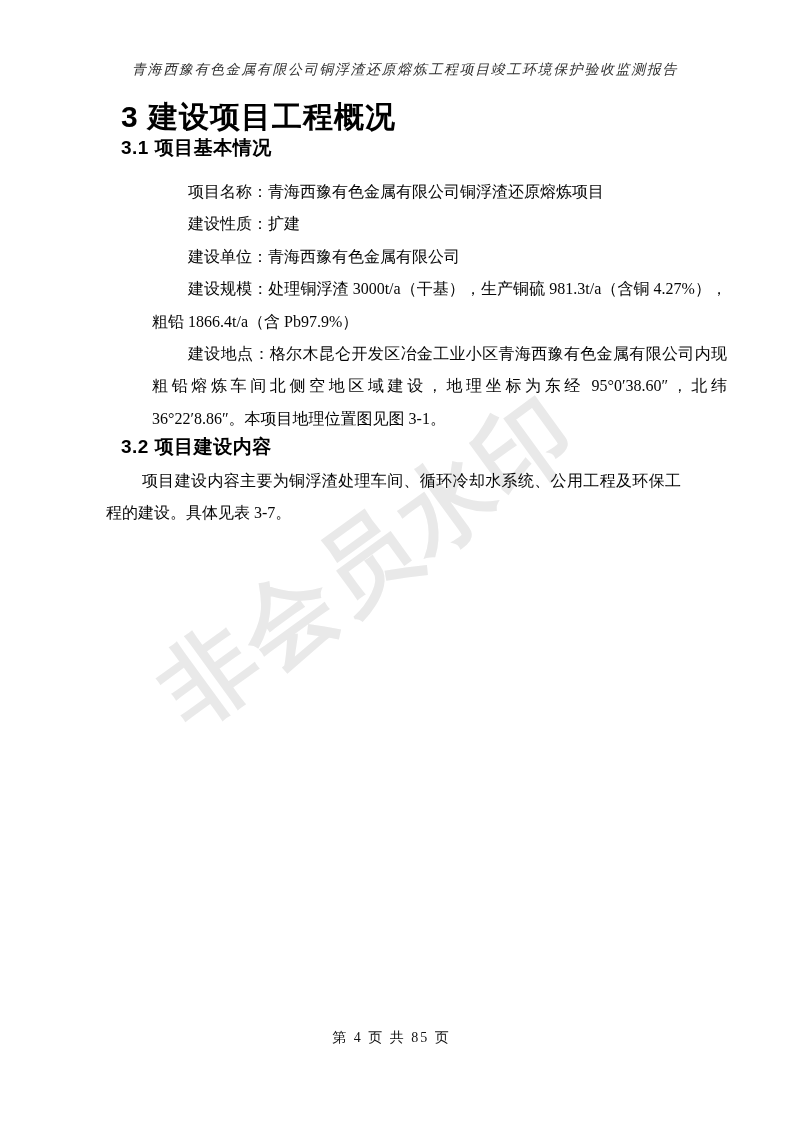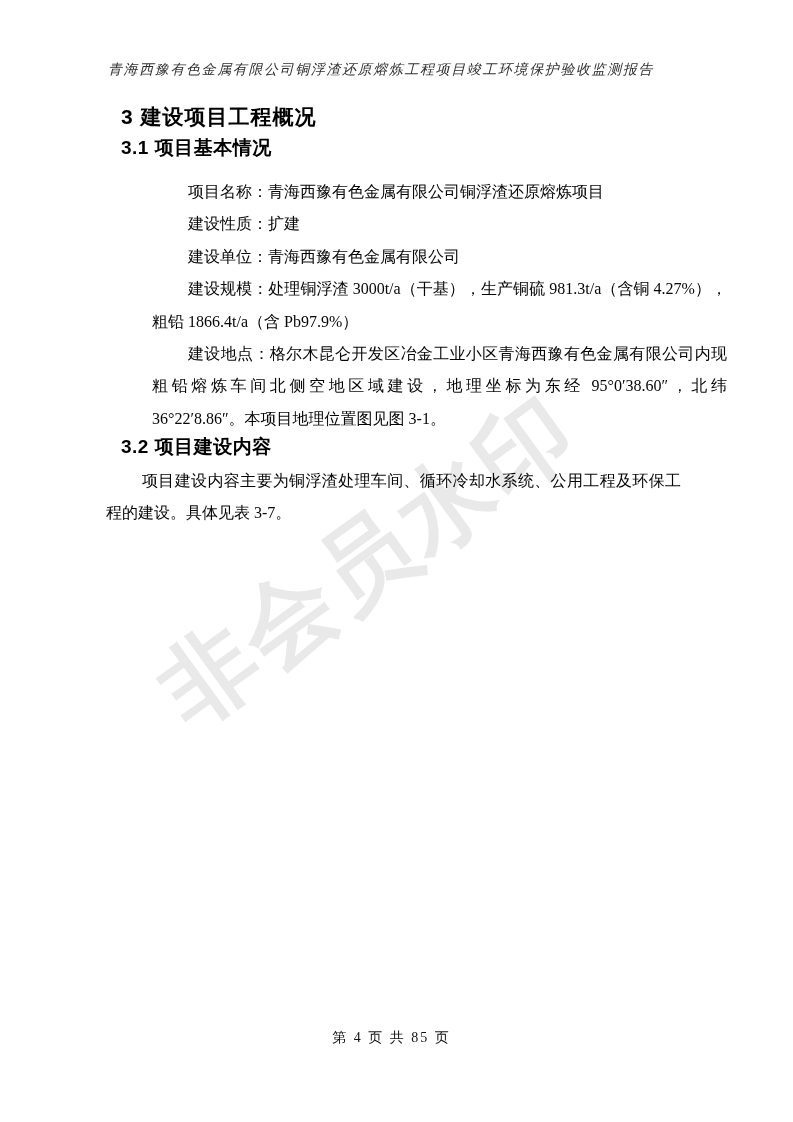--- a/index.html
+++ b/index.html
@@ -36,36 +36,36 @@
     z-index: 0;
     user-select: none;
   }
   .content-layer {
     position: absolute;
     inset: 0;
     z-index: 1;
   }
   .running-header {
     position: absolute;
-    left: 108px;
+    left: 132px;
     top: 61px;
     font-size: 14px;
     font-style: italic;
     letter-spacing: 1.6px;
     color: #2f2f2f;
     white-space: nowrap;
   }
   .chapter-title {
     position: absolute;
     left: 121px;
     top: 102px;
     margin: 0;
     font-family: "Liberation Sans", sans-serif;
     font-weight: bold;
-    font-size: 21px;
+    font-size: 30px;
     line-height: 30px;
     letter-spacing: 1px;
     color: #000000;
     white-space: nowrap;
   }
   .section-heading {
     position: absolute;
     left: 121px;
     margin: 0;
     font-family: "Liberation Sans", sans-serif;

